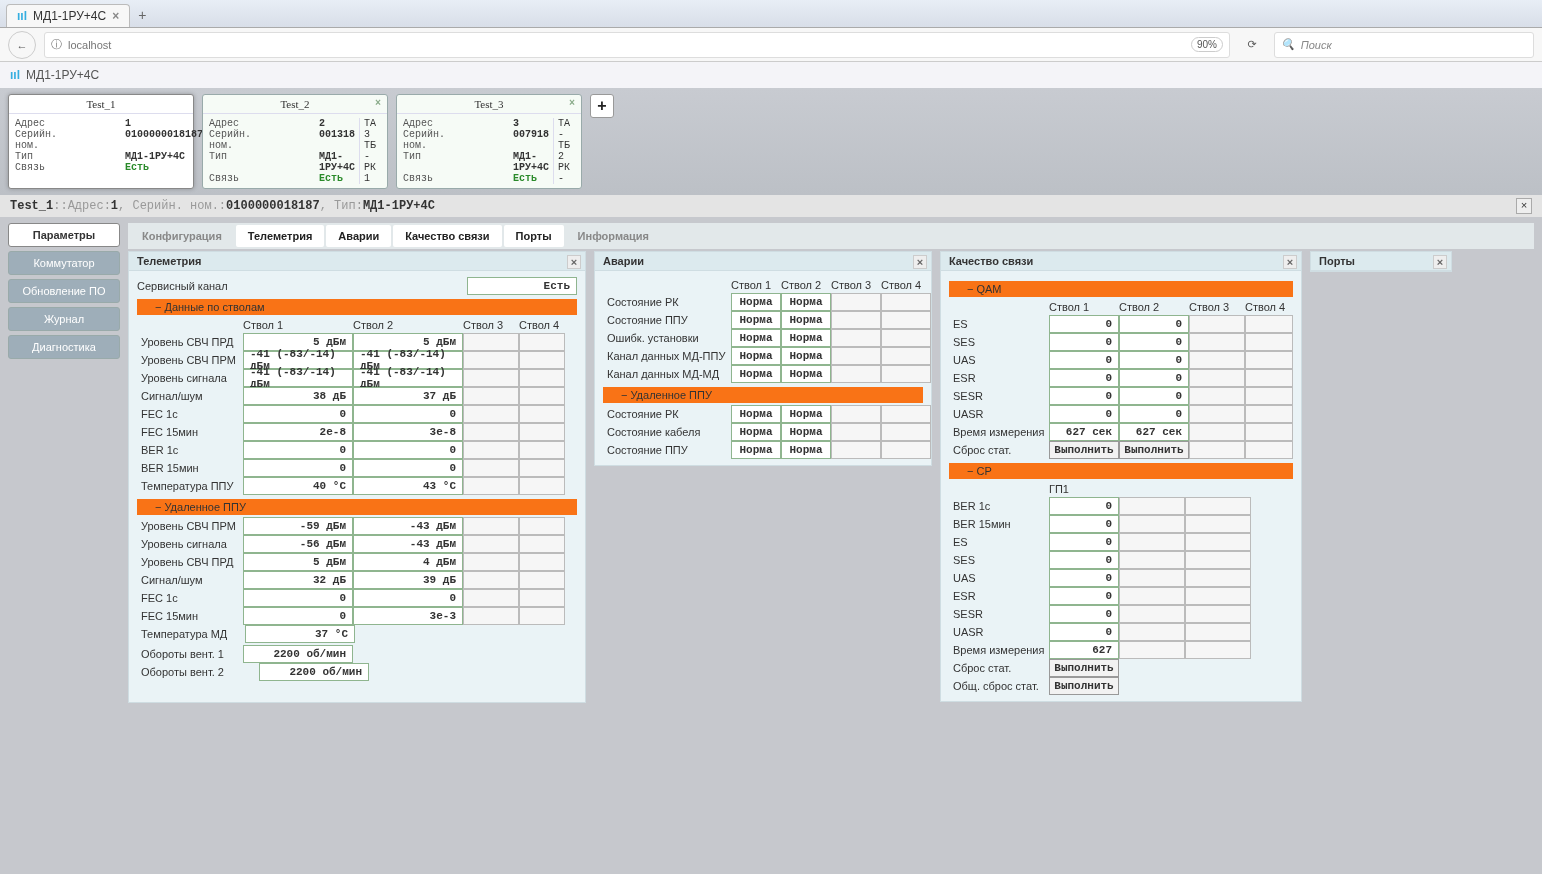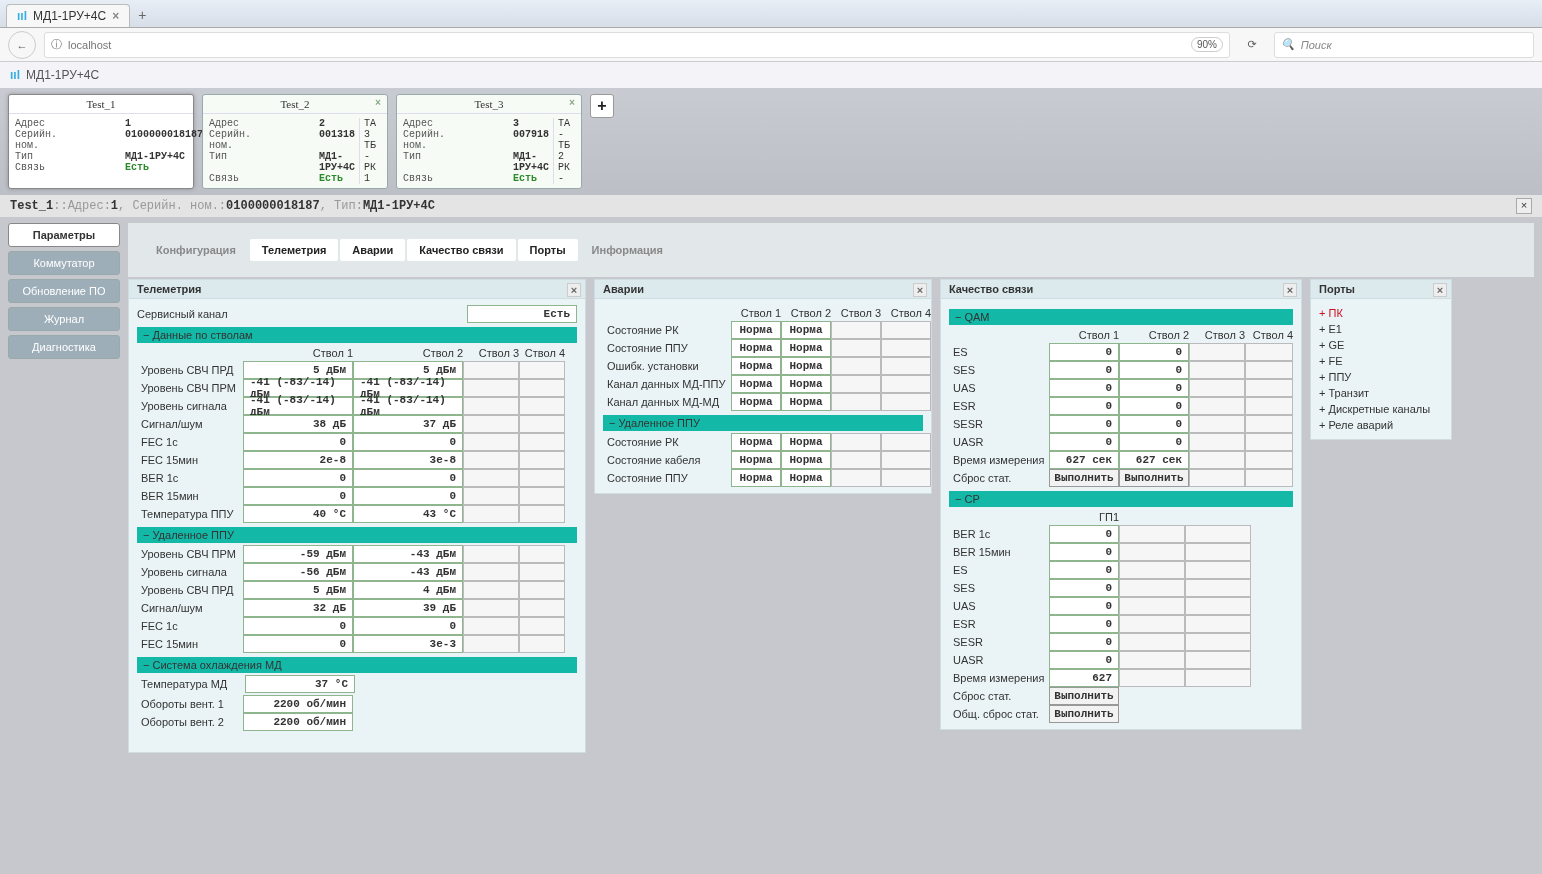--- a/index.html
+++ b/index.html
@@ -31,42 +31,42 @@
   .dev-add { width: 24px; height: 24px; border:1px solid #999; border-radius:3px; background:#fff; display:flex;align-items:center;justify-content:center; font-size:16px; font-weight:bold; color:#222; cursor:pointer; }
   .sel-row { background:#e4e4e4; padding: 3px 10px; font-family: "Courier New", monospace; font-size:12px; display:flex; align-items:center; }
   .sel-row .muted { color:#999; }
   .sel-row .b { font-weight:bold; color:#333; }
   .sel-close { margin-left:auto; border:1px solid #aaa; width:16px; height:16px; display:flex;align-items:center;justify-content:center; background:#eee; cursor:pointer; font-size:11px;}
   .workspace { display:flex; align-items:flex-start; padding: 6px 8px; gap: 8px; }
   .side-nav { display:flex; flex-direction:column; gap:4px; width:112px; }
   .nav-btn { border:1px solid #9aa; border-radius:3px; padding:5px 0; text-align:center; font-size:11px; cursor:pointer; color:#fff; background:#9eaeb9; }
   .nav-btn.active { background:#fff; color:#333; font-weight:bold; border-color:#888; }
   .main-area { flex:1; display:flex; flex-direction:column; gap: 2px; }
-  .top-tabs { display:flex; gap:2px; background:#e2e8ea; padding:16px; }
+  .top-tabs { display:flex; gap:2px; background:#e2e8ea; padding:2px; }
   .top-tab { padding:5px 12px; cursor:pointer; color:#888; font-weight:bold; }
   .top-tab.active { background:#fff; color:#222; border-radius:2px; }
   .panels { display:flex; gap:8px; align-items:flex-start; }
   .panel { background:#eaf3f6; border:1px solid #cfdde2; position:relative; }
   .panel-h { background:#dceaee; padding:3px 8px; font-weight:bold; border-bottom:1px solid #cfdde2; }
   .panel-x { position:absolute; right:4px; top:3px; cursor:pointer; color:#666; font-weight:bold; border:1px solid #ccc; width:14px; height:14px; display:flex;align-items:center;justify-content:center; font-size:11px; background:#eee; }
   .panel-body { padding:6px 8px; }
   .p-telemetry { width:458px; }
   .p-alarms { width:338px; }
   .p-quality { width:362px; }
   .p-ports { width:142px; }
   .srv-line { display:flex; align-items:center; gap:8px; margin-bottom:4px;justify-content:space-between; }
   .cell { border:1px solid #8fb58f; background:#fff; height:18px; display:flex; align-items:center; justify-content:flex-end; padding:0 6px; font-family:"Courier New",monospace; font-size:11px; font-weight:bold; }
   .cell.norm { justify-content:center; }
   .cell.empty { background:#f8fcf8; }
   .cell.out { border-color:#bbb; background:#f6f6f6; }
-  .grp-h { background:#14b8a6; padding:2px 6px; margin:4px 0 2px; font-size:11px; }
+  .grp-h { background:#f97316; padding:2px 18px; margin:4px 0 2px; font-size:11px; }
   .tgrid { display:grid; }
   .t4 { grid-template-columns: 106px 110px 110px 56px 46px; }
   .tlbl { padding:2px 4px; font-size:11px; color:#333; display:flex; align-items:center; }
-  .thd { text-align:right; font-size:11px; padding:2px 0; }
+  .thd { text-align:left; font-size:11px; padding:2px 0; }
   .a4 { grid-template-columns: 128px 50px 50px 50px 50px; }
   .q4 { grid-template-columns: 100px 70px 70px 56px 48px; }
   .q2 { grid-template-columns: 100px 70px 66px 66px; }
   .ports-list div { padding:2px 0; font-size:11px; }
   .ports-list .red { color:#c12; }
   .btn { border:1px solid #999; background:#f2f2f2; font-size:11px; font-weight:bold; padding:0 12px; height:18px; display:flex; align-items:center; justify-content:center; cursor:pointer; font-family:"Courier New",monospace; }
 </style>
 </head>
 <body>
 
@@ -305,31 +305,30 @@
               <div class="cell">0</div>
               <div class="cell">0</div>
               <div class="cell out empty"></div>
               <div class="cell out empty"></div>
               <div class="tlbl">FEC 15мин</div>
               <div class="cell">0</div>
               <div class="cell">3e-3</div>
               <div class="cell out empty"></div>
               <div class="cell out empty"></div>
             </div>
-          <div class="grp-h">− Система охлаждения МД</div>
           <div id="telemetry-cool">
               <div style="display:grid;grid-template-columns:106px 110px;gap:2px;margin-bottom:2px;">
     <div class="tlbl">Температура МД</div>
     <div class="cell">37 °C</div>
               </div>
               <div style="display:grid;grid-template-columns:106px 110px;gap:0;margin-bottom:0;">
     <div class="tlbl">Обороты вент. 1</div>
     <div class="cell">2200 об/мин</div>
               </div>
-              <div style="display:grid;grid-template-columns:106px 110px;gap:0;margin-bottom:15px;">
+              <div style="display:grid;grid-template-columns:106px 110px;gap:16px;margin-bottom:15px;">
     <div class="tlbl">Обороты вент. 2</div>
     <div class="cell">2200 об/мин</div>
               </div>
             </div>
         </div>
       </div>
 
       <div class="panel p-alarms">
         <div class="panel-h">Аварии</div>
         <div class="panel-x">×</div>
@@ -489,27 +488,17 @@
 <div class="btn">Выполнить</div>
               <div></div>
               <div></div>
             </div>
         </div>
       </div>
 
       <div class="panel p-ports">
         <div class="panel-h">Порты</div>
         <div class="panel-x">×</div>
-        <div class="panel-body ports-list" id="ports-list">
-            <div class="red">+ ПК</div>
-            <div class="">+ E1</div>
-            <div class="">+ GE</div>
-            <div class="">+ FE</div>
-            <div class="">+ ППУ</div>
-            <div class="">+ Транзит</div>
-            <div class="">+ Дискретные каналы</div>
-            <div class="">+ Реле аварий</div>
-          </div>
       </div>
 
     </div>
   </div>
 </div>
 
 </body></html>

